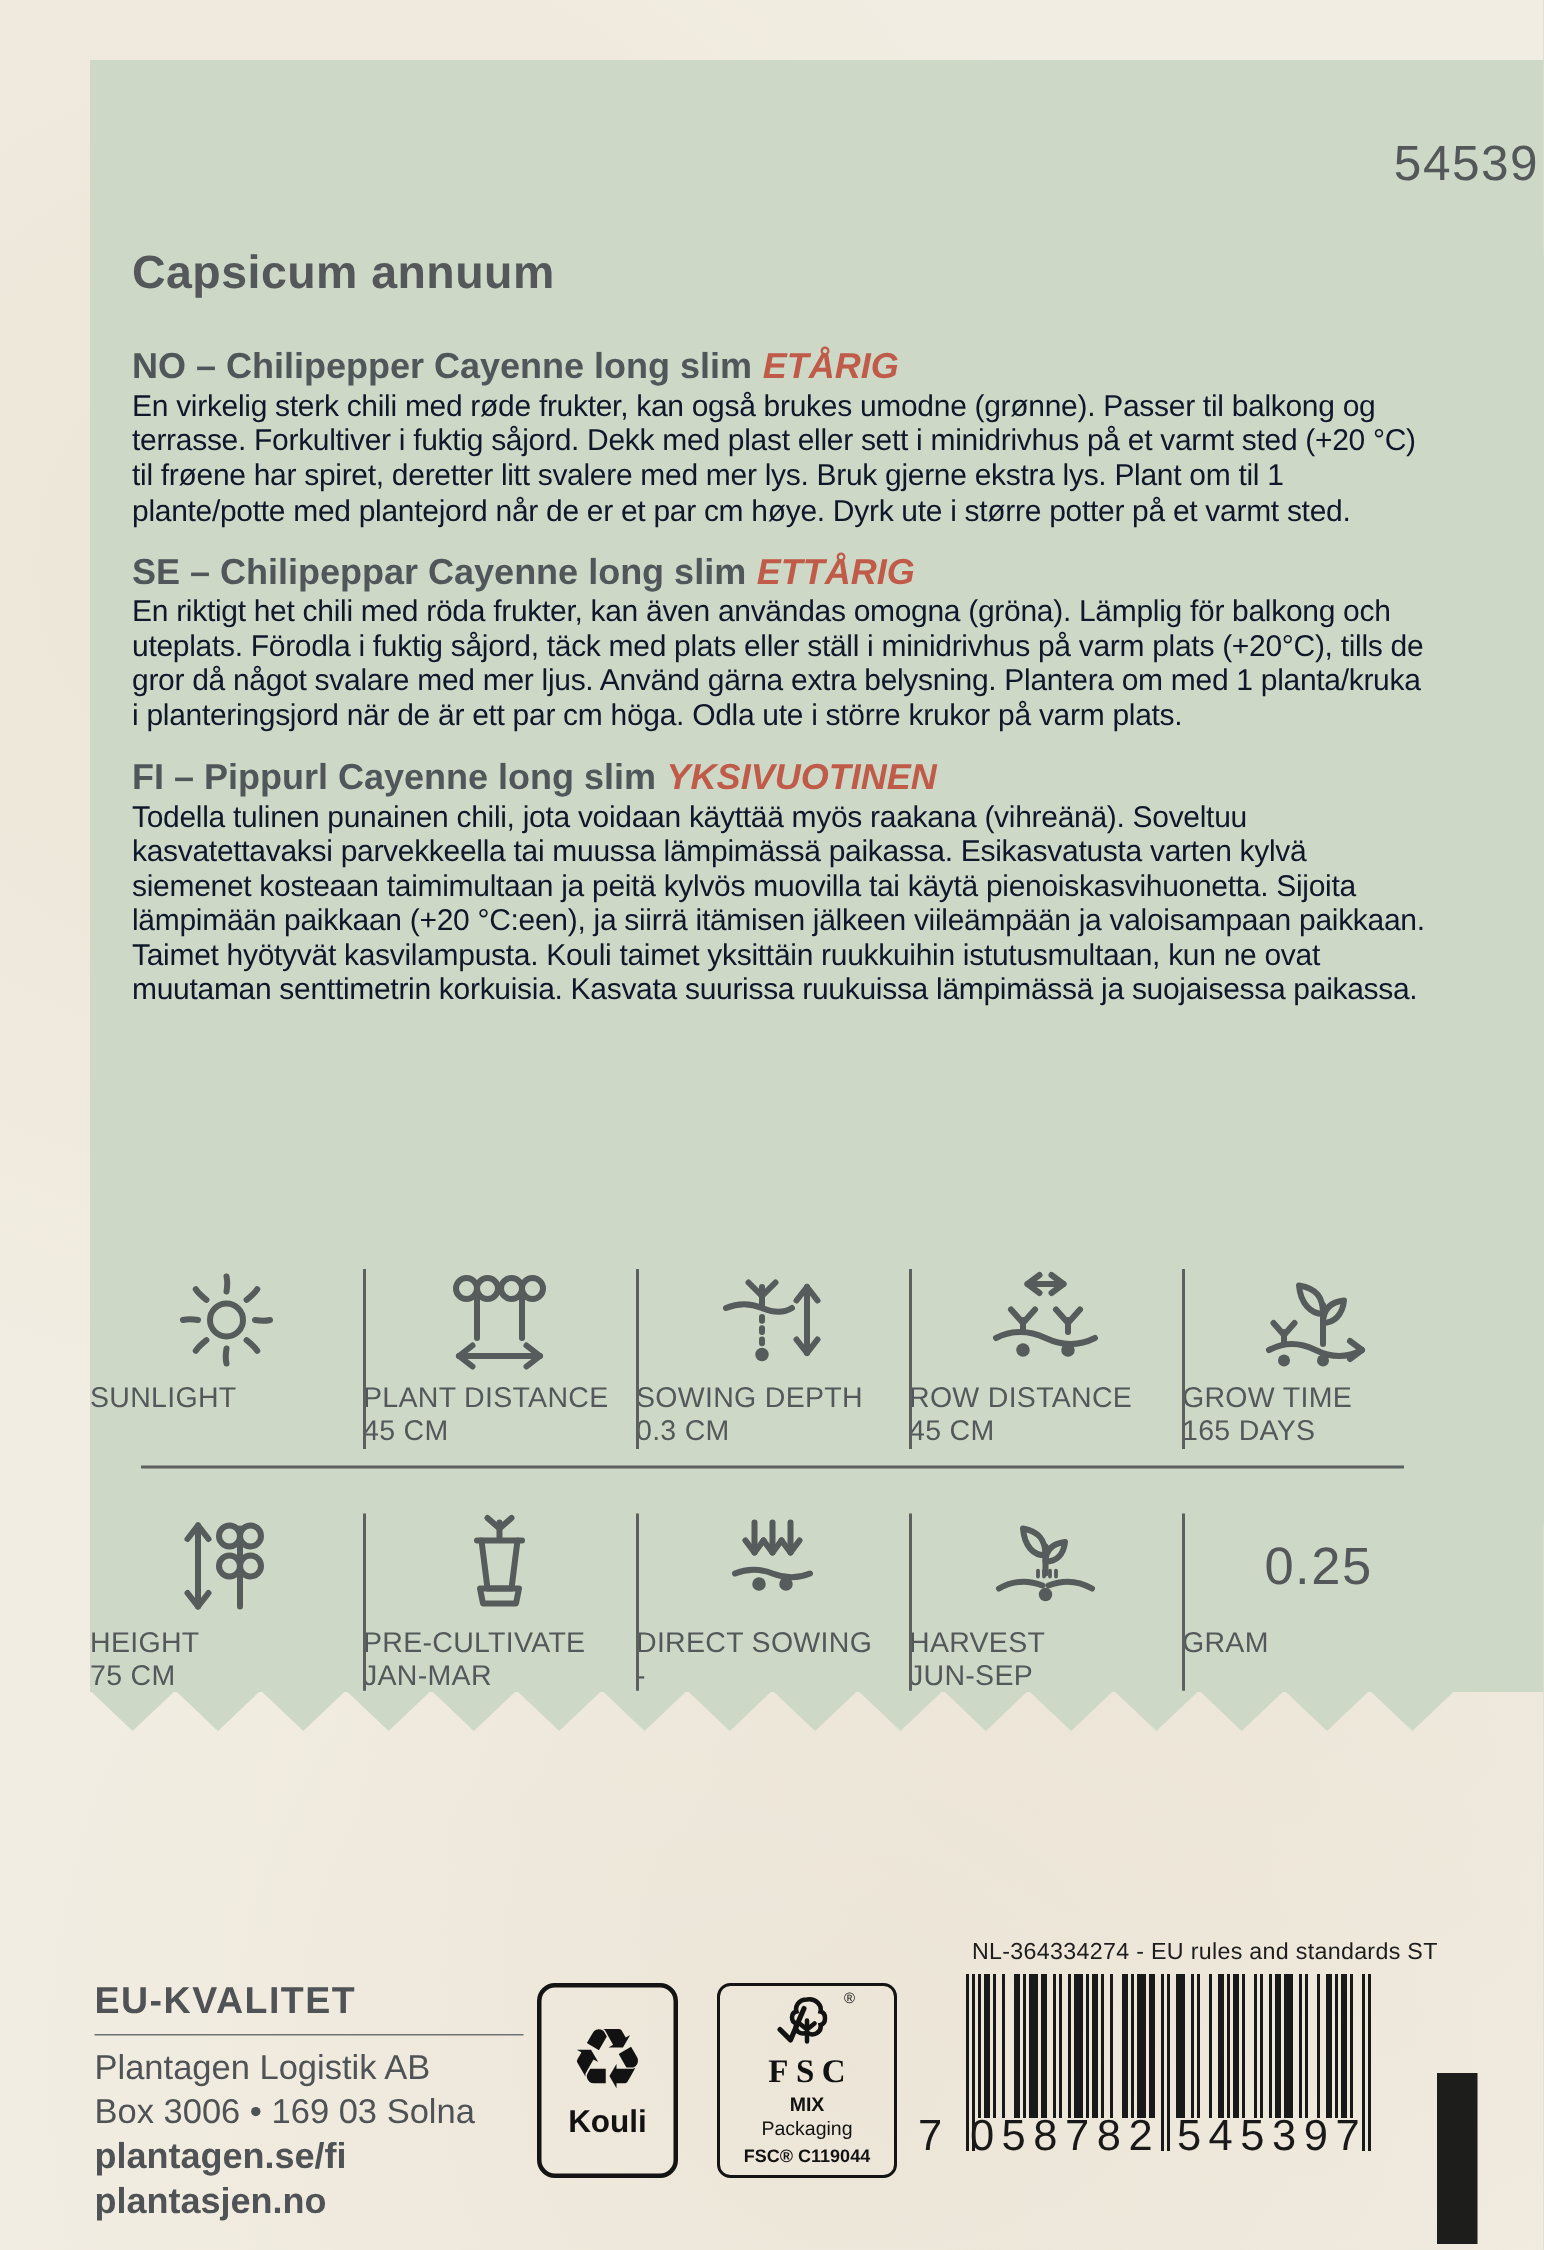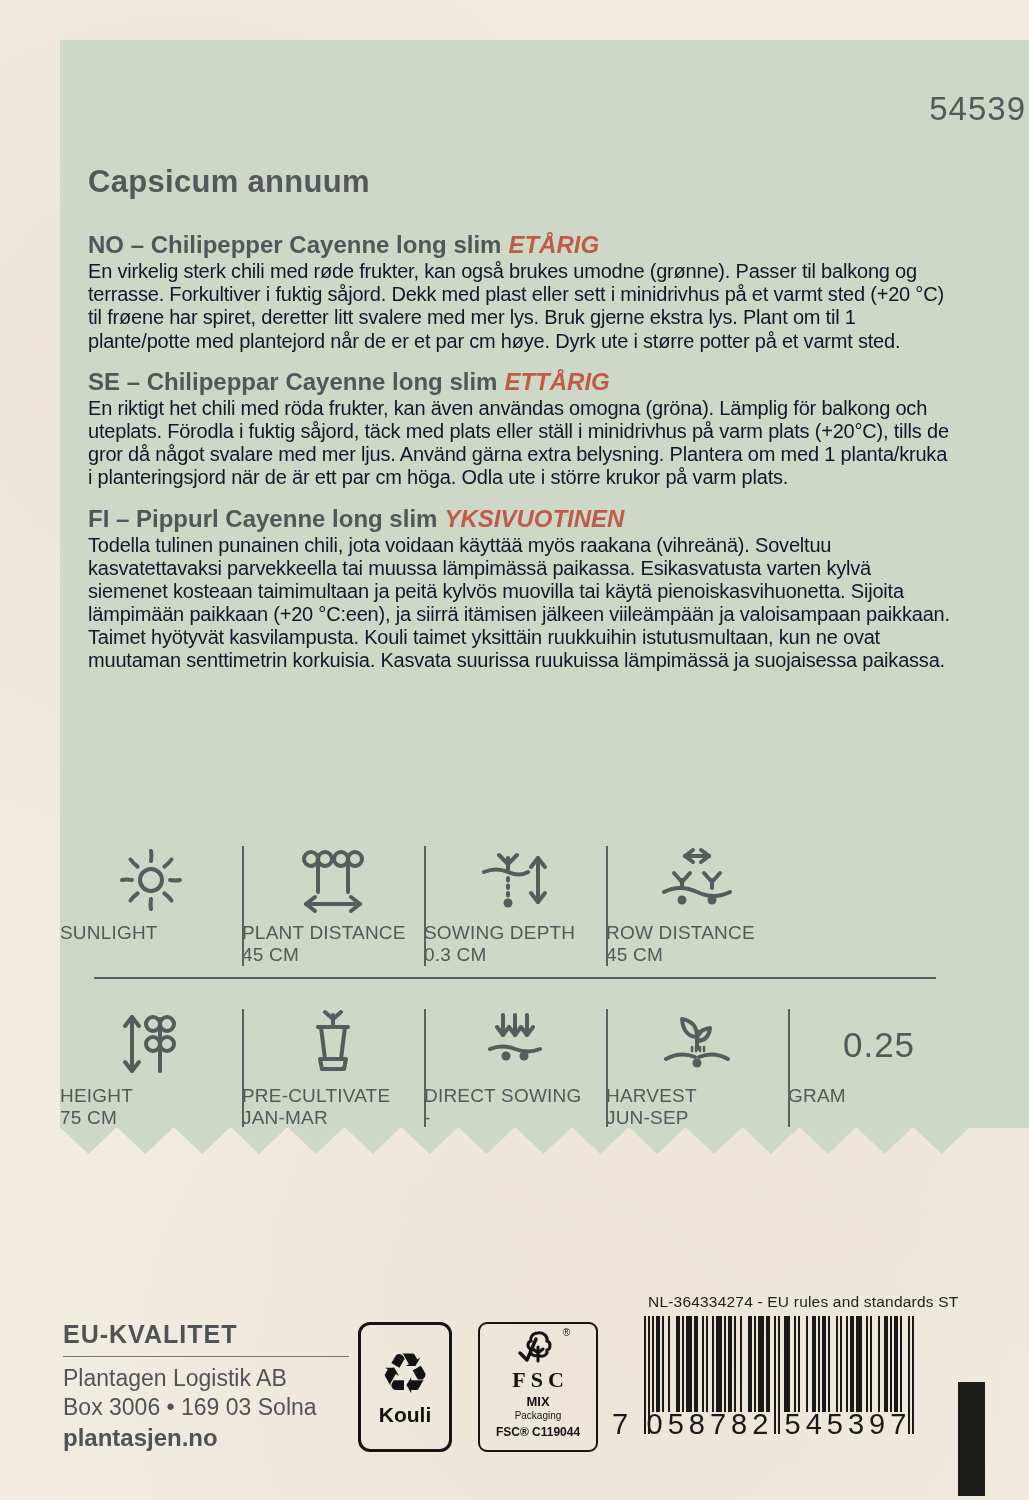--- a/index.html
+++ b/index.html
@@ -42,21 +42,21 @@
 
   .paper-box{position:absolute;left:358px;top:1322px;width:94px;height:130px;border:3px solid #141414;border-radius:12px;box-sizing:border-box;display:flex;flex-direction:column;align-items:center;justify-content:center;color:#121212;}
   .recycle{font-size:56px;line-height:.95;font-family:"DejaVu Sans",sans-serif;}
   .paper-label{font-size:21px;font-weight:600;margin-top:2px;}
 
   .fsc-box{position:absolute;left:478px;top:1322px;width:120px;height:130px;border:2.4px solid #141414;border-radius:9px;box-sizing:border-box;text-align:center;color:#121212;padding-top:5px;}
   .fsc-treewrap{position:relative;display:inline-block;}
   .fsc-reg{position:absolute;right:-10px;top:-2px;font-size:10px;}
   .fsc-name{font-family:"Liberation Serif",serif;font-size:22px;font-weight:600;letter-spacing:5px;margin-left:5px;line-height:1;}
   .fsc-mix{font-size:13px;font-weight:bold;margin-top:3px;}
-  .fsc-pack{font-size:10px;margin-top:1px;}
+  .fsc-pack{font-size:13px;margin-top:1px;}
   .fsc-lic{font-size:12px;font-weight:bold;margin-top:4px;}
 
   .bc-note{position:absolute;left:648px;top:1293px;font-size:15.5px;color:#1d1d1d;letter-spacing:.2px;}
   .barcode{position:absolute;left:612px;top:1316px;width:330px;height:134px;}
   .bars{position:absolute;left:32px;top:0;display:flex;align-items:flex-start;}
   .bars i{display:block;background:#191919;height:96px;}
   .bars i.tall{height:118px;}
   .digits{position:absolute;top:92px;left:0;width:100%;display:flex;font-size:29px;color:#191919;}
   .d-first{width:24px;}
   .d-left{width:128px;text-align:center;letter-spacing:5px;margin-left:10px;}
@@ -153,20 +153,37 @@
               <path d="M60 38 l-8 -9 M60 38 l8 -9"></path>
             <path d="M12 48 q16 -8 33 0 t33 0"></path>
             <circle class="fdot" cx="30" cy="56" r="4.5"></circle>
               <circle class="fdot" cx="60" cy="56" r="4.5"></circle>
           </svg>
         </div>
         <div class="cell-label">ROW DISTANCE</div>
         <div class="cell-label">45 CM</div>
       </div>
 
+      <div class="cell">
+        <div class="icon-slot">
+          <svg class="icon" width="90" height="76" viewBox="0 0 90 76">
+            <path d="M48 52 V26"></path>
+            <path d="M48 32 C40 32 33 25 32 13 C44 15 48 21 48 32 Z"></path>
+            <path d="M48 38 C55 38 61 33 62 23 C53 24 48 29 48 38 Z"></path>
+            <path d="M22 50 V44"></path>
+              <path d="M22 46 l-7 -8 M22 46 l7 -8"></path>
+            <path d="M12 56 q15 -8 31 0 t31 0"></path>
+              <path d="M74 56 l-8 -6 M74 56 l-8 6"></path>
+            <circle class="fdot" cx="22" cy="63" r="4"></circle>
+              <circle class="fdot" cx="48" cy="63" r="4"></circle>
+          </svg>
+        </div>
+        <div class="cell-label">GROW TIME</div>
+        <div class="cell-label">165 DAYS</div>
+      </div>
     </div>
 
     <div class="grid-hr"></div>
 
     <div class="grid-row row2">
 
       <div class="cell">
         <div class="icon-slot">
           <svg class="icon" width="90" height="76" viewBox="0 0 90 76">
             <path d="M26 10 V64"></path>
@@ -242,20 +259,21 @@
 </div>
 
 <svg class="zigzag" viewBox="0 0 910 27" preserveAspectRatio="none">
   <polygon id="zz" fill="#cdd8c6" points="0,0 28.4,27 56.9,0 85.3,27 113.8,0 142.2,27 170.6,0 199.1,27 227.5,0 255.9,27 284.4,0 312.8,27 341.3,0 369.7,27 398.1,0 426.6,27 455.0,0 483.4,27 511.9,0 540.3,27 568.8,0 597.2,27 625.6,0 654.1,27 682.5,0 710.9,27 739.4,0 767.8,27 796.3,0 824.7,27 853.1,0 881.6,27 910.0,0"></polygon>
 </svg>
 
 <div class="eu">
   <div class="eu-head">EU-KVALITET</div>
   <div class="eu-line">Plantagen Logistik AB</div>
   <div class="eu-line">Box 3006 • 169 03 Solna</div>
+  <div class="eu-site">plantagen.se/fi</div>
   <div class="eu-site">plantasjen.no</div>
 </div>
 
 <div class="paper-box">
   <div class="recycle">♻</div>
   <div class="paper-label">Kouli</div>
 </div>
 
 <div class="fsc-box">
   <div class="fsc-treewrap">

